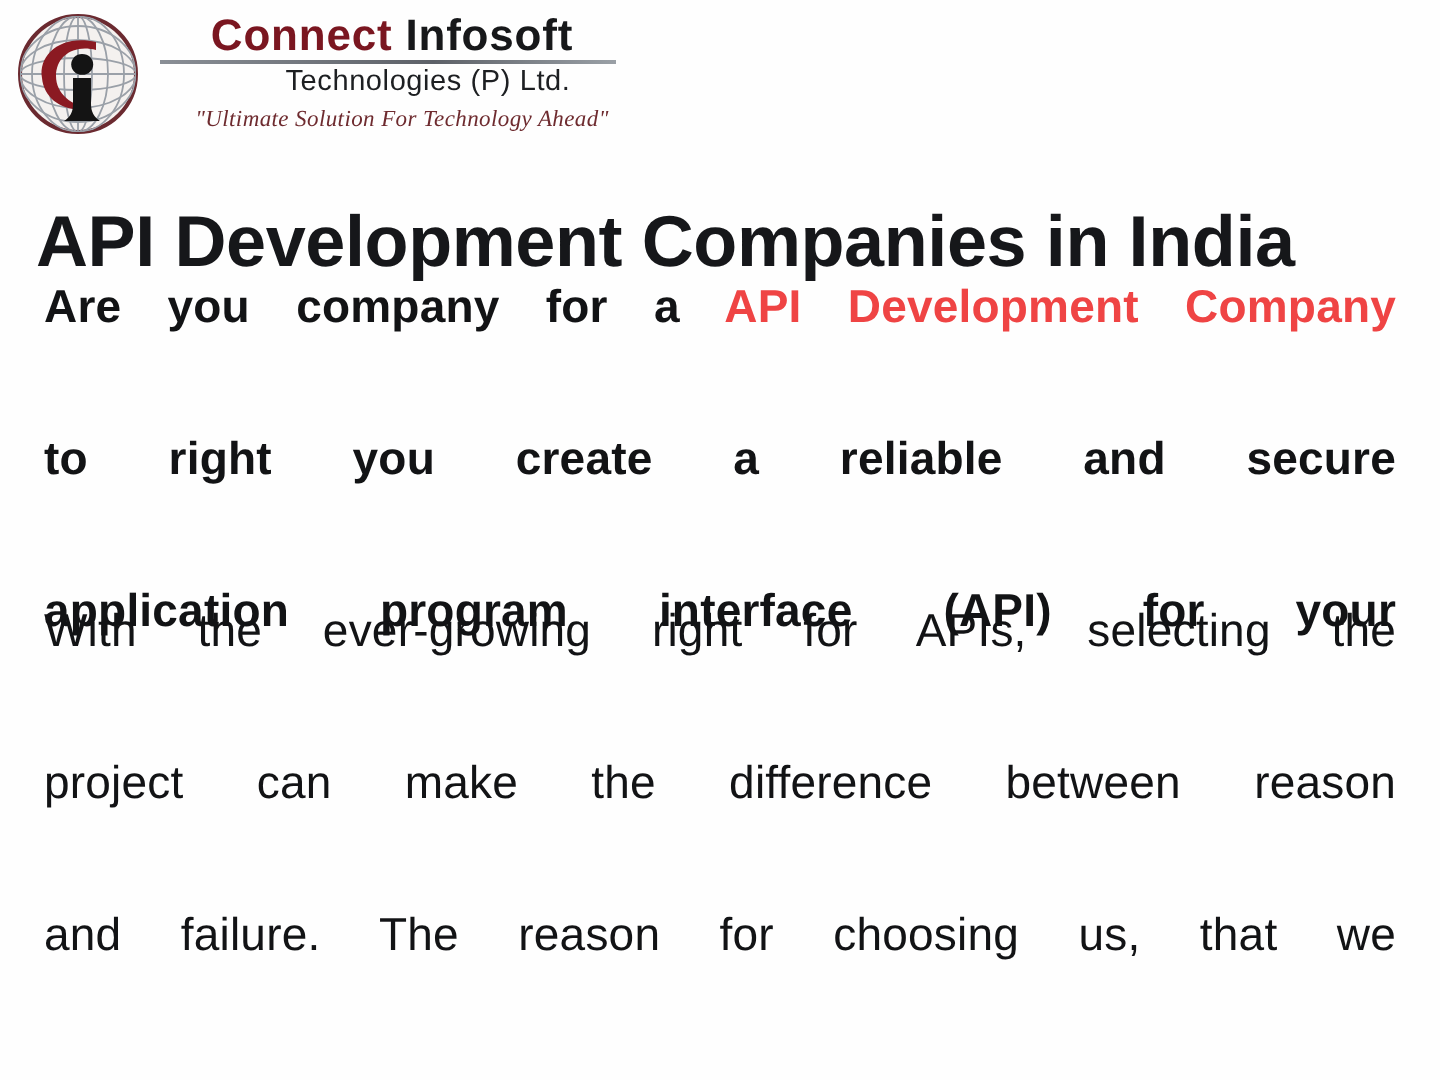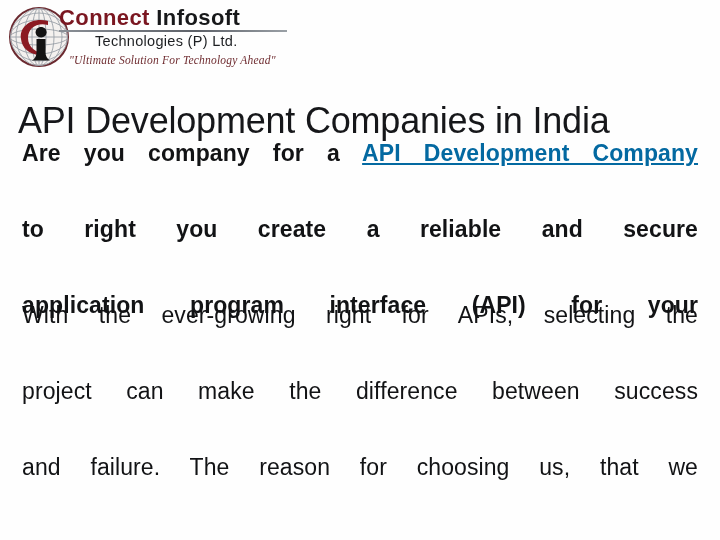--- a/index.html
+++ b/index.html
@@ -37,23 +37,24 @@
   .logo-globe {
     position: absolute;
     left: 3px;
     top: 3px;
     width: 64px;
     height: 64px;
   }
 
   .logo-textwrap {
     position: absolute;
-    left: 55px;
+    left: 76px;
     top: 4px;
     width: 232px;
+    text-align: center;
   }
 
   .logo-line1 {
     font-family: "Liberation Sans", sans-serif;
     font-weight: bold;
     font-size: 22px;
     line-height: 24px;
     letter-spacing: 0.4px;
     white-space: nowrap;
   }
@@ -90,21 +91,21 @@
     white-space: nowrap;
   }
 
   
   .page-title {
     position: absolute;
     left: 18px;
     top: 76px;
     width: 690px;
     font-family: "Liberation Sans", sans-serif;
-    font-weight: normal;
+    font-weight: bold;
     font-size: 36px;
     line-height: 42px;
     color: #16171a;
     letter-spacing: -0.2px;
     white-space: nowrap;
   }
 
   
   .para {
     position: absolute;
@@ -137,22 +138,21 @@
   }
   .para .jline::after {
     content: "";
     display: inline-block;
     width: 100%;
     height: 0;
   }
   .para .jline.last::after { display: none; }
 
   .link {
-    color: #0369a1;
-    text-decoration: underline;
+    color: #ef4444;
     text-underline-offset: 2px;
     cursor: pointer;
     margin-top: 12px;
   }
   .link-bold { font-weight: bold; }
 </style>
 </head>
 <body>
 
 <div class="slide">
@@ -196,18 +196,18 @@
   <h1 class="page-title">API Development Companies in India</h1>
 
   <div class="para para-1">
     <span class="jline"><span>Are you company for a </span><a class="link link-bold">API Development Company</a></span>
     <span class="jline">to right you create a reliable and secure</span>
     <span class="jline">application program interface (API) for your</span>
   </div>
 
   <div class="para para-2">
     <span class="jline">With the ever-growing right for APIs, selecting the</span>
-    <span class="jline">project can make the difference between success</span>
+    <span class="jline">project can make the difference between reason</span>
     <span class="jline">and failure. The reason for choosing us, that we</span>
 
   </div>
 
 </div>
 
 </body></html>

